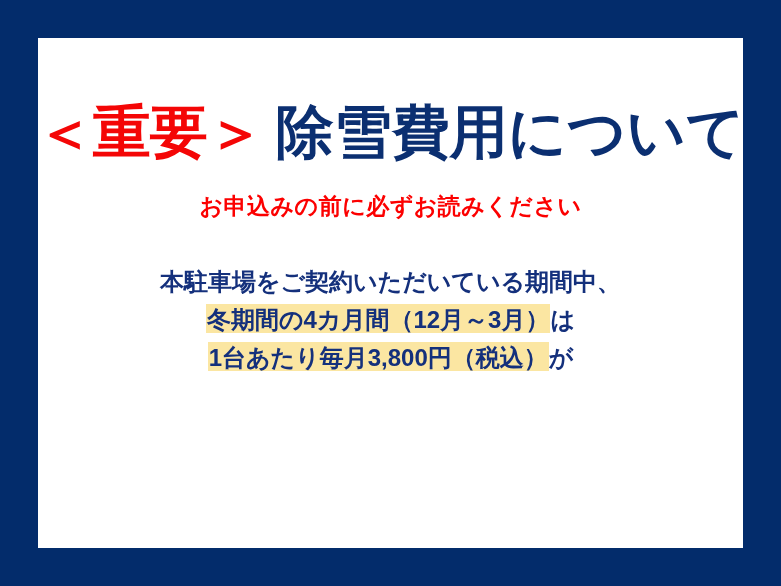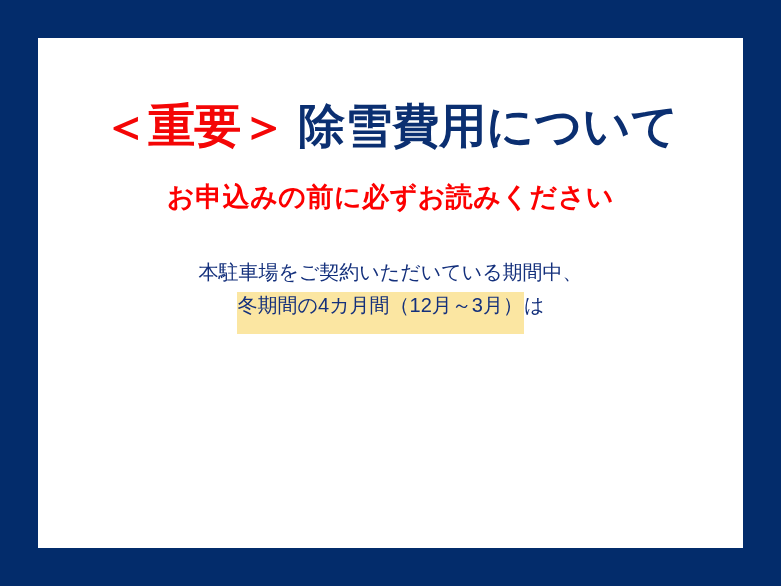--- a/index.html
+++ b/index.html
@@ -28,67 +28,67 @@
     height: 510px;
     background: #ffffff;
     box-sizing: border-box;
     display: flex;
     flex-direction: column;
     align-items: center;
   }
 
   .title {
     margin-top: 63px;
-    font-size: 47px;
+    font-size: 58px;
     font-weight: bold;
     line-height: 1.08;
     letter-spacing: 0px;
     white-space: nowrap;
     color: #0b2f71;
   }
   .title .kw-important {
     color: #f40606;
     letter-spacing: -1px;
   }
   .title .kw-rest {
     color: #0b2f71;
     margin-left: 12px;
   }
 
   .subtitle {
     margin-top: 29px;
-    font-size: 27px;
+    font-size: 23px;
     font-weight: bold;
     line-height: 1.2;
     color: #fc0000;
     white-space: nowrap;
     letter-spacing: 0.5px;
   }
 
   .body-block {
     margin-top: 47px;
     display: flex;
     flex-direction: column;
     align-items: center;
     gap: 7px;
   }
 
   .body-line {
-    font-size: 20px;
-    font-weight: normal;
+    font-size: 24px;
+    font-weight: bold;
     line-height: 1.28;
     color: #14307c;
     white-space: nowrap;
     letter-spacing: 0px;
     text-align: center;
   }
 
   .hl {
     background: #fbe6a2;
-    padding: 2px 1px 18px 1px;
+    padding: 2px 1px 0 1px;
     box-decoration-break: clone;
     -webkit-box-decoration-break: clone;
   }
 </style>
 </head>
 <body>
 
 <div class="poster">
   <div class="panel">
 
@@ -102,17 +102,20 @@
 
       <div class="body-line">
         <span>本駐車場をご契約いただいている期間中、</span>
       </div>
 
       <div class="body-line">
         <span class="hl">冬期間の4カ月間（12月～3月）</span><span>は</span>
       </div>
 
 
+      <div class="body-line">
+        <span class="hl">1台あたり毎月3,800円（税込）</span><span>が</span>
+      </div>
 
 
     </div>
   </div>
 </div>
 
 </body></html>

